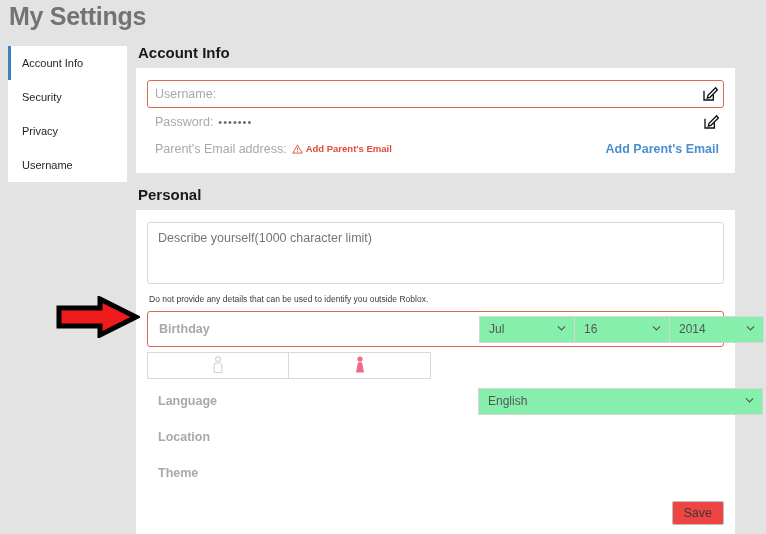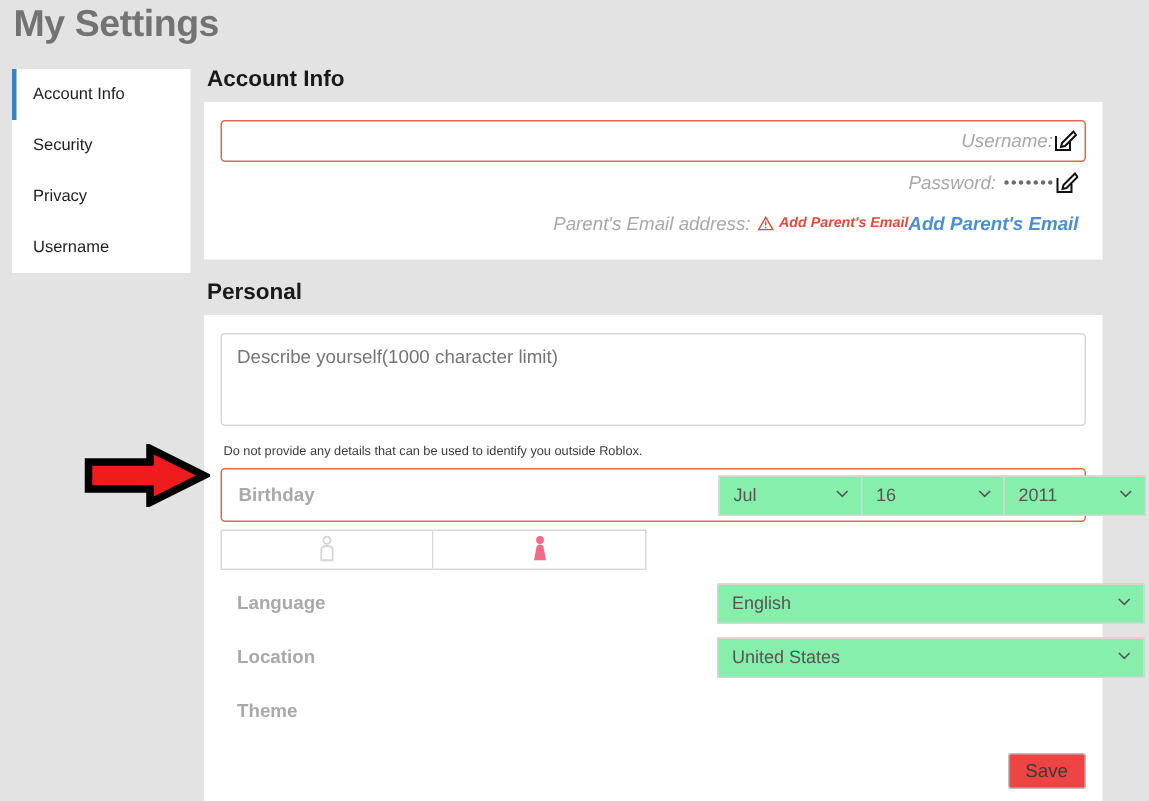--- a/index.html
+++ b/index.html
@@ -58,24 +58,23 @@
   }
   .card {
     background:#ffffff;
     padding:12px 11px 11px 11px;
   }
 
   
   .acct-row {
     display:flex;
     align-items:center;
-    justify-content:flex-end;
+    justify-content:space-between;
     height:27px;
     position:relative;
-    font-style:italic;
   }
   .acct-row.boxed {
     border:1px solid #dc6a4f;
     border-radius:3px;
     padding:0 5px 0 7px;
     height:28px;
   }
   .acct-row.plain { padding:0 5px 0 8px; }
   .acct-label {
     font-size:12.5px;
@@ -280,21 +279,21 @@
               <path d="M1 3 L5 7 L9 3" fill="none" stroke="#555" stroke-width="1.2"></path>
             </svg>
         </div>
         <div class="sel bday-sel">
           <span>16</span>
           <svg class="chev" viewBox="0 0 10 10">
               <path d="M1 3 L5 7 L9 3" fill="none" stroke="#555" stroke-width="1.2"></path>
             </svg>
         </div>
         <div class="sel bday-sel">
-          <span>2011</span>
+          <span>2014</span>
           <svg class="chev" viewBox="0 0 10 10">
               <path d="M1 3 L5 7 L9 3" fill="none" stroke="#555" stroke-width="1.2"></path>
             </svg>
         </div>
       </div>
     </div>
 
     
     <div class="p-row">
       <div class="p-control">
@@ -324,28 +323,20 @@
           <svg class="chev" viewBox="0 0 10 10">
               <path d="M1 3 L5 7 L9 3" fill="none" stroke="#555" stroke-width="1.2"></path>
             </svg>
         </div>
       </div>
     </div>
 
     
     <div class="p-row">
       <div class="p-label">Location</div>
-      <div class="p-control">
-        <div class="sel sel-wide">
-          <span>United States</span>
-          <svg class="chev" viewBox="0 0 10 10">
-              <path d="M1 3 L5 7 L9 3" fill="none" stroke="#555" stroke-width="1.2"></path>
-            </svg>
-        </div>
-      </div>
     </div>
 
     
     <div class="p-row">
       <div class="p-label">Theme</div>
     </div>
 
     <div class="save-wrap">
       <button class="save-btn">Save</button>
     </div>

